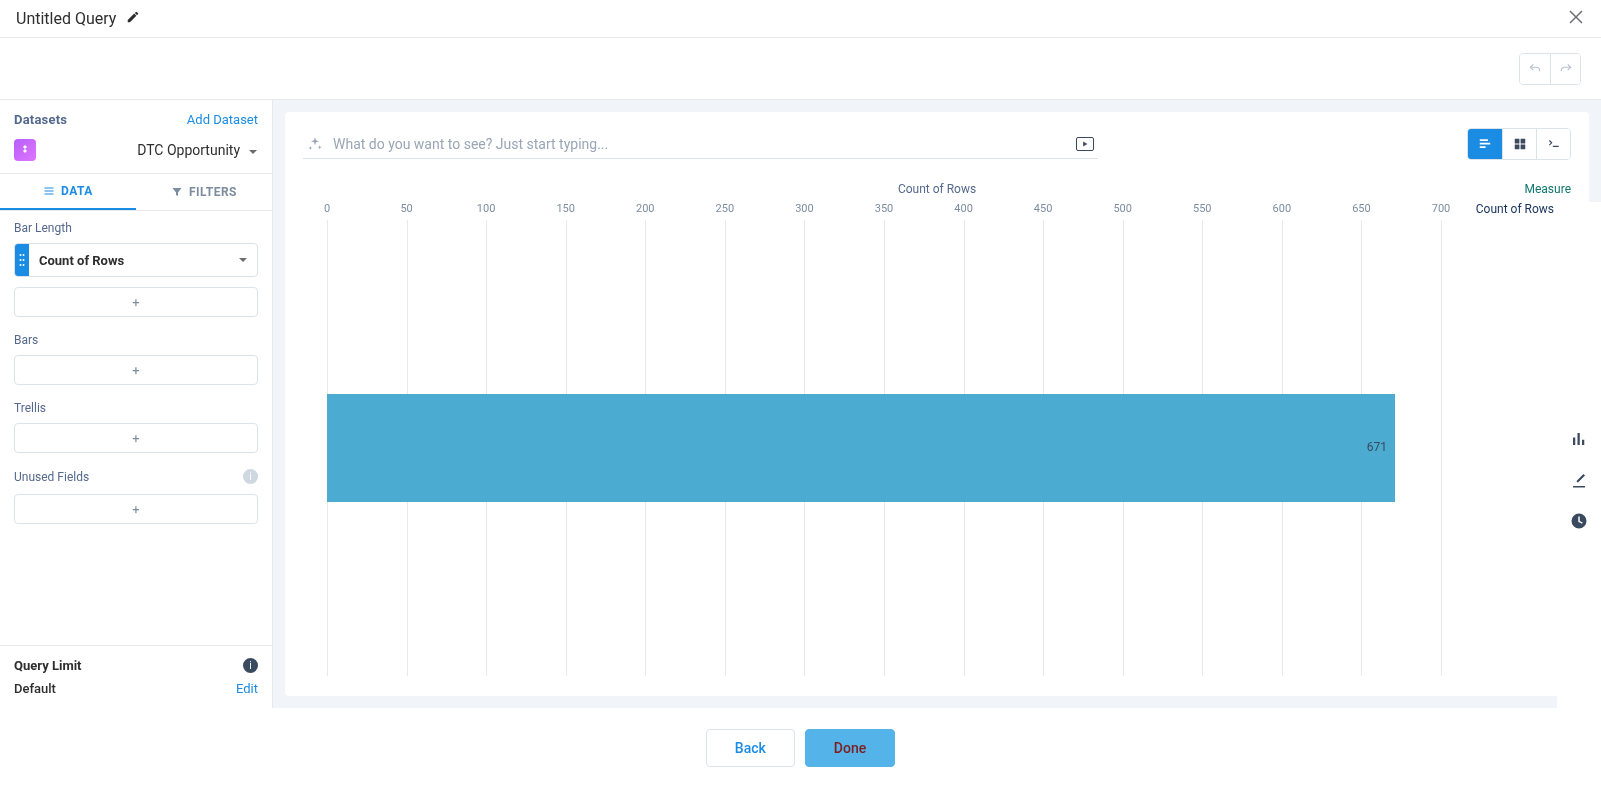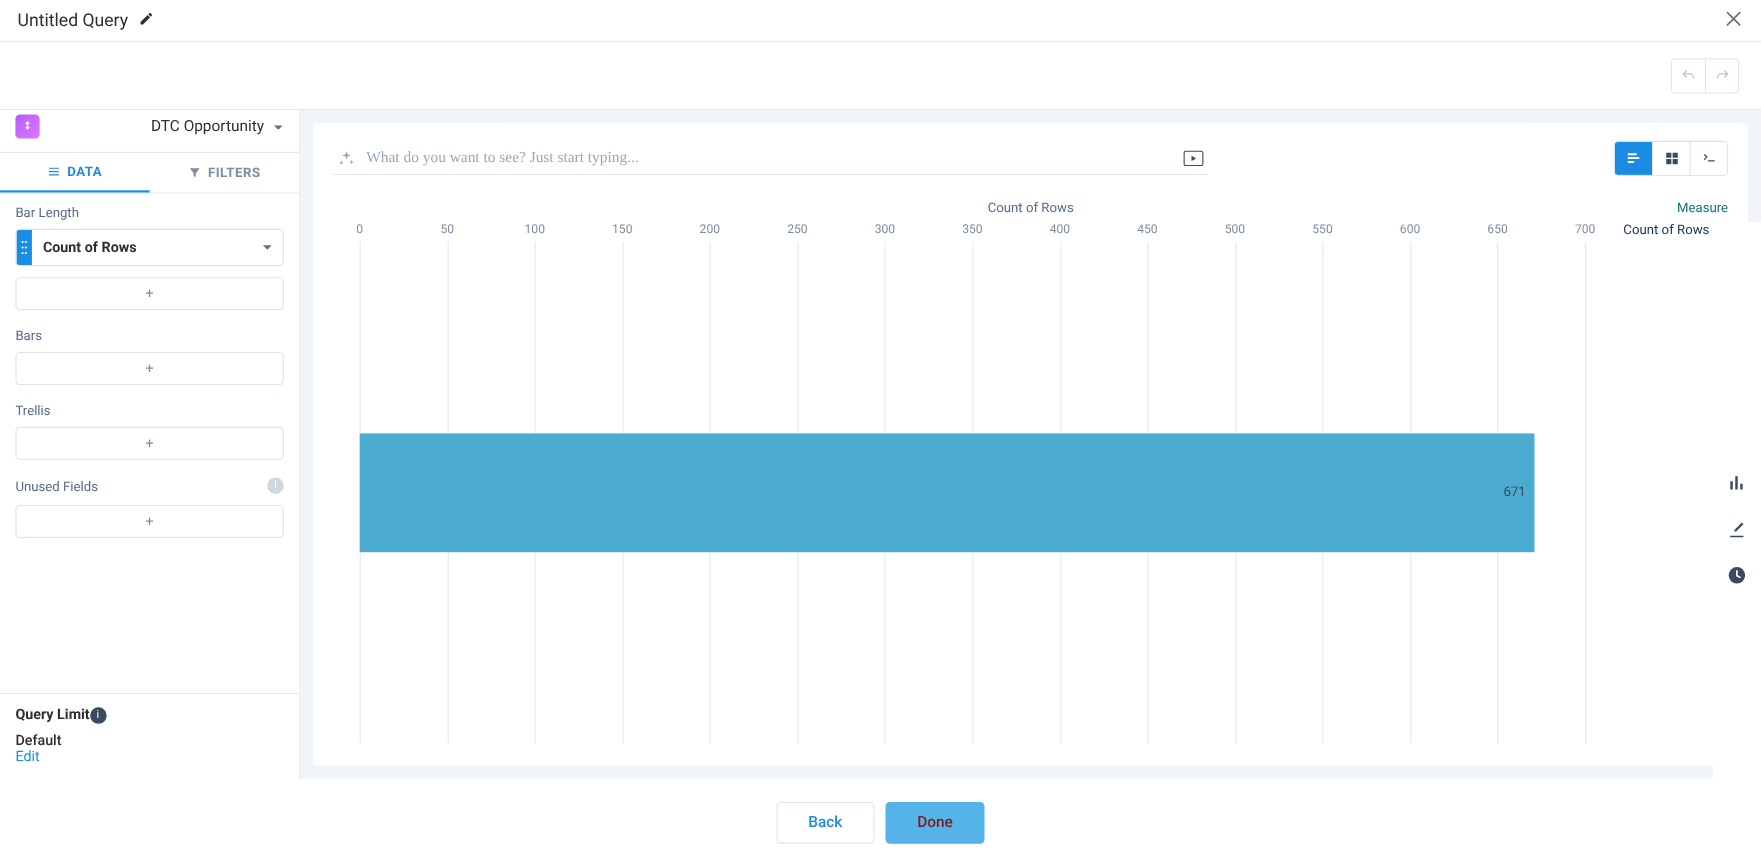--- a/index.html
+++ b/index.html
@@ -33,32 +33,32 @@
 .section-label { font-size: 12px; color: #54698d; margin-bottom: 8px; }
 .pill { display: flex; align-items: center; border: 1px solid #dde3ea; border-radius: 4px; height: 34px; margin-bottom: 10px; overflow: hidden; }
 .pill-handle { width: 14px; height: 100%; background: #1b8ce3; display: flex; align-items: center; justify-content: center; }
 .pill-handle svg { width: 6px; height: 14px; fill: #fff; }
 .pill-label { flex: 1; padding: 0 10px; font-size: 13px; font-weight: 700; color: #2e2e2e; }
 .pill-caret { width: 28px; display: flex; align-items: center; justify-content: center; }
 .add-btn { border: 1px solid #dde3ea; border-radius: 4px; height: 30px; display: flex; align-items: center; justify-content: center; color: #7d8da0; cursor: pointer; margin-bottom: 6px; }
 .unused-row { display: flex; align-items: center; justify-content: space-between; padding: 10px 14px 6px; }
 .info-dot { width: 15px; height: 15px; border-radius: 50%; background: #cfd7e0; color: #fff; font-size: 10px; display: flex; align-items: center; justify-content: center; }
 .query-limit { border-top: 1px solid #e5e9ee; padding: 12px 14px; margin-top: auto; }
-.ql-row1 { display: flex; align-items: center; }
+.ql-row1 { display: flex; justify-content: space-between; align-items: center; }
 .ql-label { font-weight: 700; font-size: 13px; color: #2e2e2e; }
 .ql-info { width: 15px; height: 15px; border-radius: 50%; background: #3a4a5f; color: #fff; font-size: 10px; display: flex; align-items: center; justify-content: center; }
-.ql-row2 { display: flex; justify-content: space-between; margin-top: 8px; flex-direction: column; }
+.ql-row2 { display: flex; justify-content: space-between; margin-top: 8px; }
 .ql-default { font-size: 13px; color: #2e2e2e; font-weight: 500; }
 .ql-edit { color: #1b8ce3; font-size: 13px; cursor: pointer; }
 .main { flex: 1; background: #f1f4f9; position: relative; padding: 12px; }
 .canvas { background: #fff; border-radius: 4px; height: 100%; padding: 16px 18px 10px; position: relative; }
 .search-row { display: flex; align-items: center; gap: 10px; }
 .search-wrap { flex: 1; max-width: 795px; display: flex; align-items: center; border-bottom: 1px solid #dde3ea; padding: 6px 4px; gap: 10px; }
 .search-wrap svg { width: 16px; height: 16px; fill: #9aa6b6; }
-.search-input { border: none; outline: none; flex: 1; font-size: 14px; color: #2e2e2e; font-family: Liberation Serif, serif; }
+.search-input { border: none; outline: none; flex: 1; font-size: 14px; color: #2e2e2e; }
 .search-input::placeholder { color: #9aa6b6; }
 .run-btn { width: 18px; height: 14px; border: 1.5px solid #3a4a5f; border-radius: 2px; display: flex; align-items: center; justify-content: center; }
 .run-btn svg { width: 6px; height: 6px; fill: #3a4a5f; }
 .mode-group { display: flex; border: 1px solid #dde3ea; border-radius: 4px; overflow: hidden; margin-left: auto; }
 .mode-btn { width: 34px; height: 30px; background: #fff; display: flex; align-items: center; justify-content: center; cursor: pointer; }
 .mode-btn.active { background: #1b8ce3; }
 .mode-btn svg { width: 14px; height: 14px; fill: #3a4a5f; }
 .mode-btn.active svg { fill: #fff; }
 .mode-btn + .mode-btn { border-left: 1px solid #dde3ea; }
 .chart-zone { position: absolute; left: 18px; right: 18px; top: 70px; bottom: 20px; }
@@ -113,20 +113,24 @@
         <svg viewBox="0 0 24 24">
           <path d="M15 14l5-5-5-5" fill="none"></path>
           <path d="M20 9H10a6 6 0 0 0-6 6v1" fill="none"></path>
         </svg>
       </button>
   </div>
 </div>
 
 <div class="body">
   <div class="sidebar">
+    <div class="ds-head">
+      <span class="ds-head-label">Datasets</span>
+      <span class="add-ds">Add Dataset</span>
+    </div>
     <div class="ds-row">
       <span class="ds-icon">
           <svg viewBox="0 0 24 24">
             <path d="M12 2l4 4-4 4-4-4 4-4zm0 8l4 4-4 4-4-4 4-4z"></path>
           </svg>
         </span>
       <span class="ds-name">DTC Opportunity</span>
       <span class="caret-down"><svg viewBox="0 0 10 10">
             <path d="M1 3l4 4 4-4z"></path>
           </svg></span>

